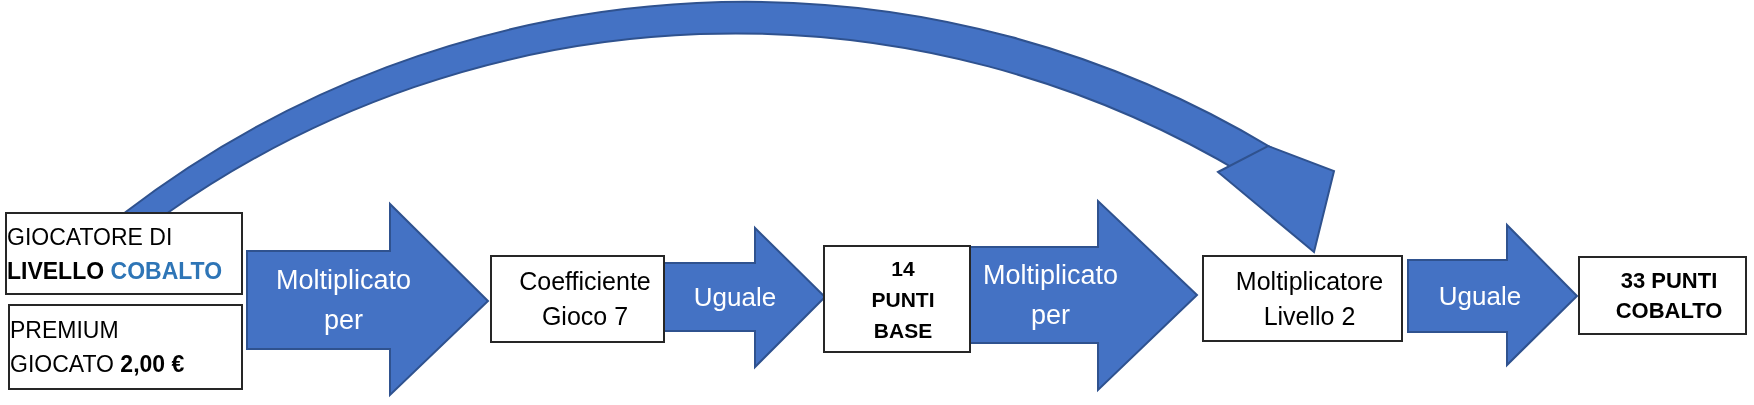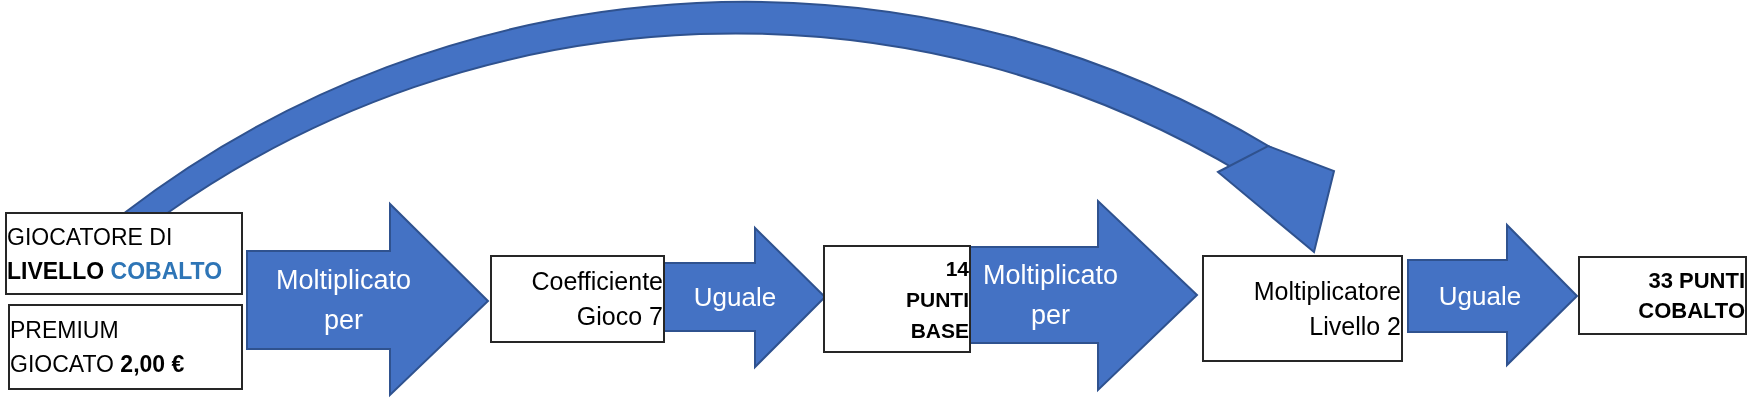--- a/index.html
+++ b/index.html
@@ -26,42 +26,42 @@
   .box{
     position:absolute;
     box-sizing:border-box;
     background:#ffffff;
     border:2px solid var(--box-border,#262626);
     display:flex;
     flex-direction:column;
     justify-content:center;
   }
   .box.center{align-items:flex-start;text-align:center;}
-  .box.left{align-items:flex-end;text-align:left;}
+  .box.left{align-items:center;text-align:left;}
   .box .ln{white-space:nowrap;}
   .b{font-weight:bold;}
   .accent{color:var(--accent-blue,#2E75B6);font-weight:bold;}
   .arrow-label{
     position:absolute;
     display:flex;
     flex-direction:column;
     justify-content:center;
     align-items:center;
     text-align:center;
     color:var(--arrow-text,#fff);
     pointer-events:none;
   }
   .arrow-label .ln{white-space:nowrap;}
 
   
   #box-player{left:5px;top:212px;width:238px;height:83px;font-size:23px;line-height:34px;}
   #box-amount{left:8px;top:304px;width:235px;height:86px;font-size:23px;line-height:34px;}
   #box-coeff{left:490px;top:255px;width:175px;height:88px;font-size:25px;line-height:35px;padding-left:15px;}
   #box-base{left:823px;top:245px;width:148px;height:108px;font-size:21px;line-height:31px;padding-left:12px;font-weight:bold;}
-  #box-mult{left:1202px;top:255px;width:201px;height:107px;font-size:25px;line-height:35px;padding-left:14px;}
+  #box-mult{left:1202px;top:255px;width:201px;height:87px;font-size:25px;line-height:35px;padding-left:14px;}
   #box-premium{left:1578px;top:256px;width:169px;height:79px;font-size:22px;line-height:30px;padding-left:13px;font-weight:bold;}
 
   #lbl-multiply1{left:247px;top:251px;width:193px;height:98px;font-size:27px;line-height:40px;}
   #lbl-equals1{left:660px;top:263px;width:150px;height:68px;font-size:26px;}
   #lbl-multiply2{left:953px;top:247px;width:195px;height:96px;font-size:27px;line-height:40px;}
   #lbl-equals2{left:1405px;top:260px;width:150px;height:72px;font-size:26px;}
 </style>
 </head>
 <body>
 

